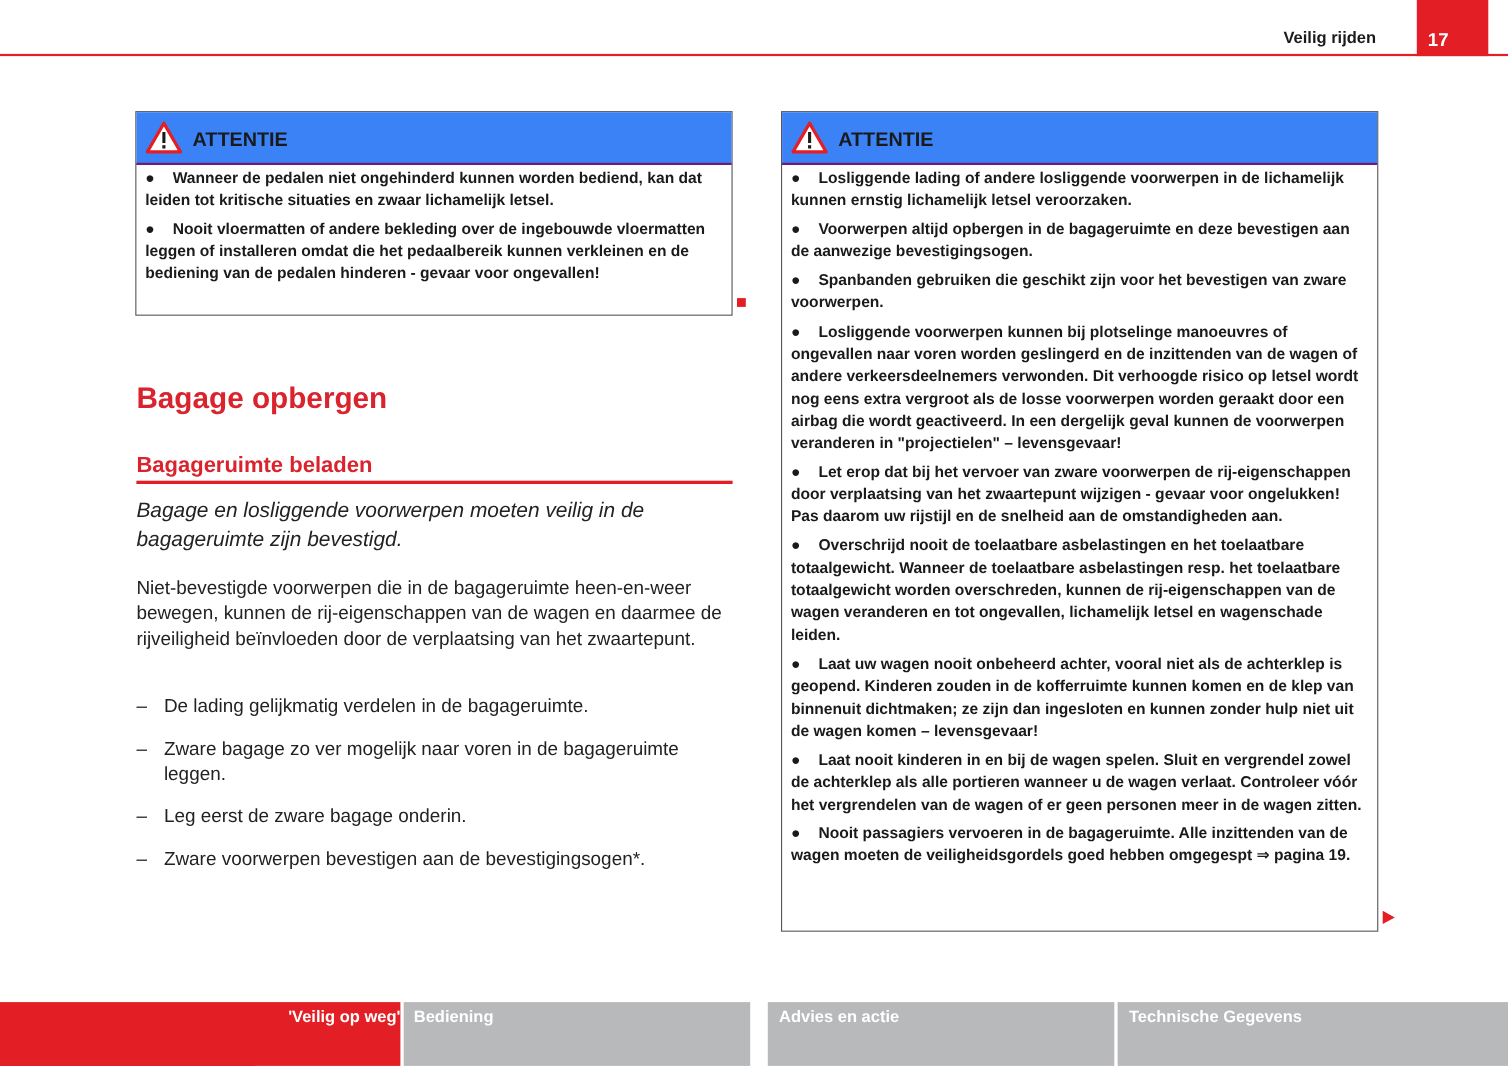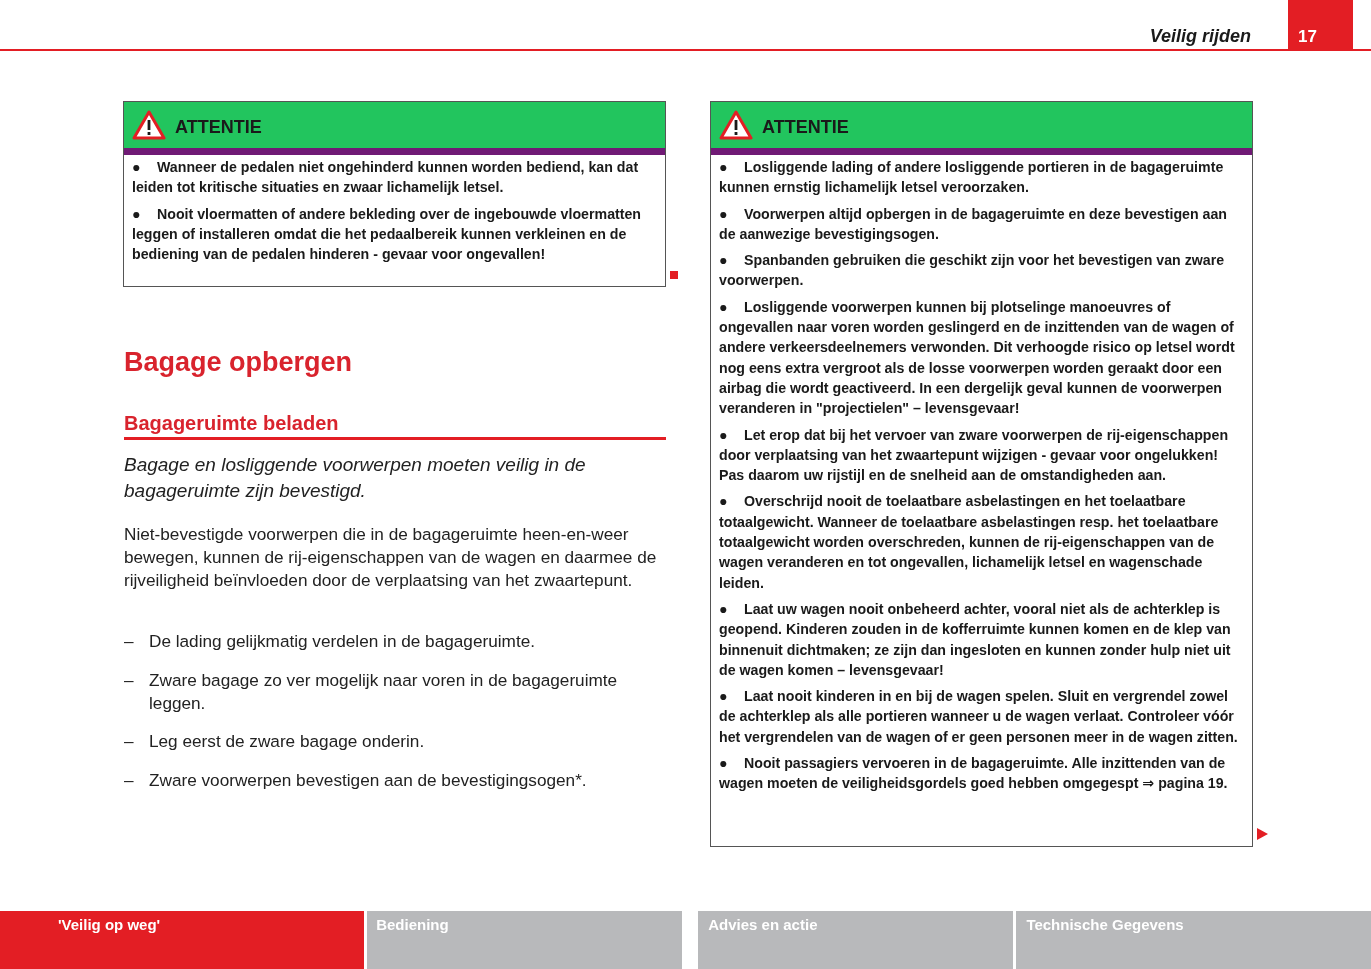--- a/index.html
+++ b/index.html
@@ -2,47 +2,47 @@
 <html><head>
 <meta charset="utf-8">
 <style>
   html, body { margin:0; padding:0; }
   body {
     width:1371px; height:969px; position:relative; overflow:hidden;
     background:#ffffff; color:#1a1a1a;
     font-family:"Liberation Sans", "DejaVu Sans", sans-serif;
   }
   .header-line { position:absolute; left:0; top:49px; width:1371px; height:2px; background:#e31e24; }
-  .header-title { position:absolute; right:120px; top:26px; font-size:18px; font-weight:bold; color:#1a1a1a;font-style:italic; }
+  .header-title { position:absolute; right:120px; top:26px; font-size:15px; font-weight:bold; color:#1a1a1a; }
   .page-tab { position:absolute; left:1288px; top:0; width:65px; height:51px; background:#e31e24; }
   .page-num { position:absolute; left:10px; top:27px; font-size:17px; font-weight:bold; color:#fff; }
 
   .warn { position:absolute; border:1px solid #555; background:#fff; box-sizing:border-box; }
-  .warn-head { background:#22c55e; height:46px; border-bottom:7px solid #701a75; position:relative; }
+  .warn-head { background:#3b82f6; height:46px; border-bottom:2px solid #701a75; position:relative; }
   .warn-icon { position:absolute; left:8px; top:8px; width:34px; height:30px; }
   .warn-title { position:absolute; left:51px; top:15px; font-size:18px; font-weight:bold; color:#1a1a1a; }
   .warn-body { padding:2px 8px 4px 8px; font-size:14.2px; font-weight:bold; line-height:20.3px; }
   .warn-item { margin:0 0 6px 0; }
   .bullet { display:inline-block; width:25px; }
 
   .end-square { position:absolute; width:8px; height:8px; background:#e31e24; }
   .cont-arrow { position:absolute; width:0; height:0; border-top:6px solid transparent; border-bottom:6px solid transparent; border-left:11px solid #e31e24; }
 
   .h1 { position:absolute; left:124px; top:347px; font-size:27px; font-weight:bold; color:#d9232d; }
   .h2 { position:absolute; left:124px; top:412px; font-size:20px; font-weight:bold; color:#d9232d; }
   .h2-rule { position:absolute; left:124px; top:437px; width:542px; height:3px; background:#e31e24; }
   .lead { position:absolute; left:124px; top:452px; width:545px; font-size:19px; font-style:italic; line-height:25.5px; color:#222; }
   .body-text { position:absolute; left:124px; top:523px; width:545px; font-size:17.2px; line-height:23px; color:#222; }
   .dash-list { position:absolute; left:124px; top:630px; width:545px; font-size:17.2px; line-height:23px; color:#222; margin:0; padding:0; list-style:none; }
   .dash-list li { position:relative; padding-left:25px; margin-bottom:15.5px; }
   .dash-list li .dash { position:absolute; left:0; top:0; }
 
   .footer { position:absolute; left:0; top:911px; width:1371px; height:58px; display:flex; }
   .ftab { height:58px; box-sizing:border-box; font-size:15px; font-weight:bold; color:#fff; padding-top:5px; }
-  .ftab.active { background:#e31e24; }
+  .ftab.active { background:#e31e24;text-align:right; }
   .ftab.inactive { background:#b8b9bb; }
 </style>
 </head>
 <body>
 
 <div class="header-title">Veilig rijden</div>
 <div class="page-tab">
   <span class="page-num">17</span>
 </div>
 <div class="header-line"></div>
@@ -78,21 +78,21 @@
 <div class="warn" style="left:710px; top:101px; width:543px; height:746px;">
   <div class="warn-head">
     <svg class="warn-icon" viewBox="0 0 34 30">
       <path d="M17 2 L32 28 L2 28 Z" fill="#fff" stroke="#e31e24" stroke-width="3" stroke-linejoin="round"></path>
       <rect x="15.6" y="10" width="2.8" height="10" fill="#1a1a1a"></rect>
       <rect x="15.6" y="22" width="2.8" height="3" fill="#1a1a1a"></rect>
     </svg>
     <span class="warn-title">ATTENTIE</span>
   </div>
   <div class="warn-body">
-    <div class="warn-item"><span class="bullet">●</span><span>Losliggende lading of andere losliggende portieren in de bagageruimte kunnen ernstig lichamelijk letsel veroorzaken.</span></div>
+    <div class="warn-item"><span class="bullet">●</span><span>Losliggende lading of andere losliggende voorwerpen in de lichamelijk kunnen ernstig lichamelijk letsel veroorzaken.</span></div>
     <div class="warn-item"><span class="bullet">●</span><span>Voorwerpen altijd opbergen in de bagageruimte en deze bevestigen aan de aanwezige bevestigingsogen.</span></div>
     <div class="warn-item"><span class="bullet">●</span><span>Spanbanden gebruiken die geschikt zijn voor het bevestigen van zware voorwerpen.</span></div>
     <div class="warn-item"><span class="bullet">●</span><span>Losliggende voorwerpen kunnen bij plotselinge manoeuvres of ongevallen naar voren worden geslingerd en de inzittenden van de wagen of andere verkeersdeelnemers verwonden. Dit verhoogde risico op letsel wordt nog eens extra vergroot als de losse voorwerpen worden geraakt door een airbag die wordt geactiveerd. In een dergelijk geval kunnen de voorwerpen veranderen in "projectielen" – levensgevaar!</span></div>
     <div class="warn-item"><span class="bullet">●</span><span>Let erop dat bij het vervoer van zware voorwerpen de rij-eigenschappen door verplaatsing van het zwaartepunt wijzigen - gevaar voor ongelukken! Pas daarom uw rijstijl en de snelheid aan de omstandigheden aan.</span></div>
     <div class="warn-item"><span class="bullet">●</span><span>Overschrijd nooit de toelaatbare asbelastingen en het toelaatbare totaalgewicht. Wanneer de toelaatbare asbelastingen resp. het toelaatbare totaalgewicht worden overschreden, kunnen de rij-eigenschappen van de wagen veranderen en tot ongevallen, lichamelijk letsel en wagenschade leiden.</span></div>
     <div class="warn-item"><span class="bullet">●</span><span>Laat uw wagen nooit onbeheerd achter, vooral niet als de achterklep is geopend. Kinderen zouden in de kofferruimte kunnen komen en de klep van binnenuit dichtmaken; ze zijn dan ingesloten en kunnen zonder hulp niet uit de wagen komen – levensgevaar!</span></div>
     <div class="warn-item"><span class="bullet">●</span><span>Laat nooit kinderen in en bij de wagen spelen. Sluit en vergrendel zowel de achterklep als alle portieren wanneer u de wagen verlaat. Controleer vóór het vergrendelen van de wagen of er geen personen meer in de wagen zitten.</span></div>
     <div class="warn-item"><span class="bullet">●</span><span>Nooit passagiers vervoeren in de bagageruimte. Alle inzittenden van de wagen moeten de veiligheidsgordels goed hebben omgegespt ⇒ pagina 19.</span></div>
   </div>
 </div>

